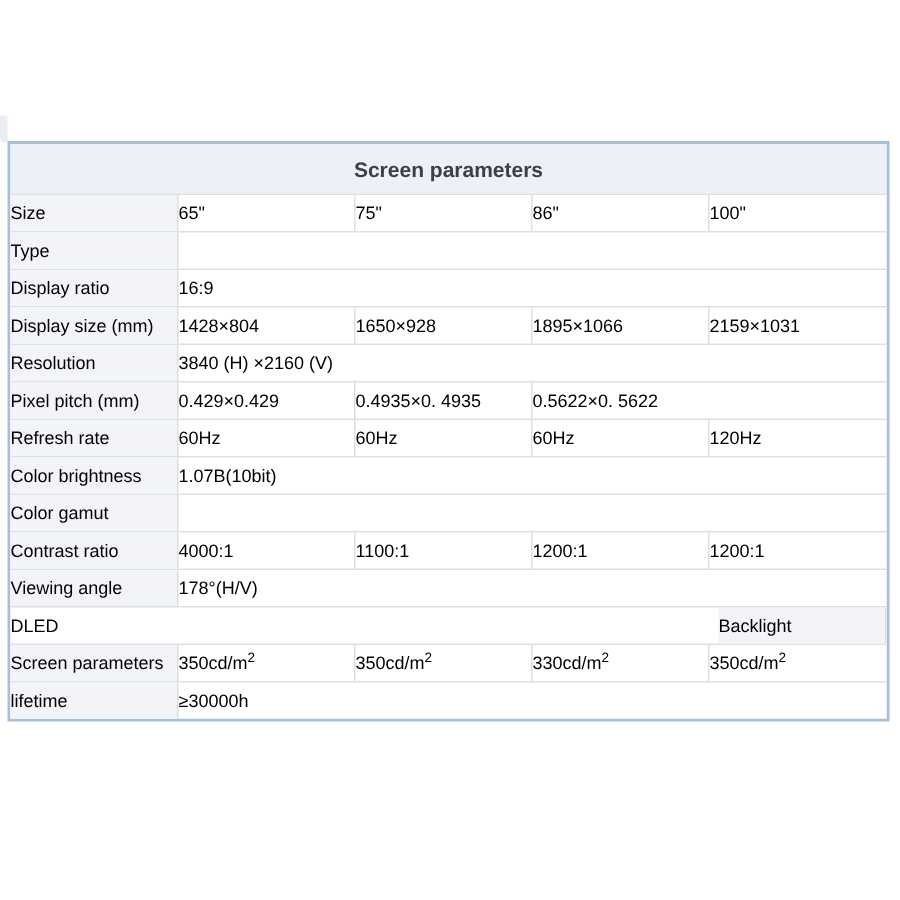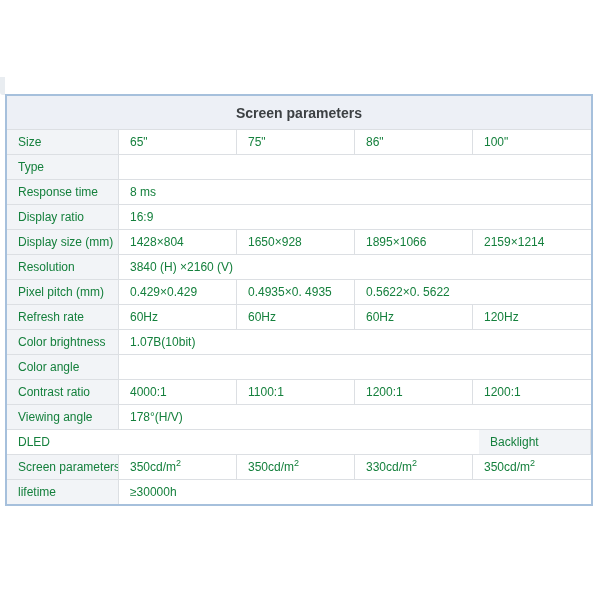--- a/index.html
+++ b/index.html
@@ -38,23 +38,22 @@
   }
   .row {
     display: flex;
     height: 25px;
     border-top: 1px solid #dcdfe3;
     background: #ffffff;
   }
   .cell {
     display: flex;
     align-items: center;
-    padding-left: 11px;
     font-size: 12px;
-    color: #15803d;
+    color: #000000;
     white-space: nowrap;
     overflow: hidden;
   }
   .cell.label {
     width: 112px;
     background: #f2f4f7;
     border-right: 1px solid #dcdfe3;
     flex: none;
   }
   .cell.value {
@@ -78,33 +77,29 @@
     <div class="cell label">Size</div>
   <div class="cell value">65"</div>
         <div class="cell value">75"</div>
         <div class="cell value">86"</div>
         <div class="cell value">100"</div>
       </div>
       <div class="row">
     <div class="cell label">Type</div>
       </div>
       <div class="row">
-    <div class="cell label">Response time</div>
-  <div class="cell value span">8 ms</div>
-      </div>
-      <div class="row">
     <div class="cell label">Display ratio</div>
   <div class="cell value span">16:9</div>
       </div>
       <div class="row">
     <div class="cell label">Display size (mm)</div>
   <div class="cell value">1428×804</div>
         <div class="cell value">1650×928</div>
         <div class="cell value">1895×1066</div>
-        <div class="cell value">2159×1214</div>
+        <div class="cell value">2159×1031</div>
       </div>
       <div class="row">
     <div class="cell label">Resolution</div>
   <div class="cell value span">3840 (H) ×2160 (V)</div>
       </div>
       <div class="row">
     <div class="cell label">Pixel pitch (mm)</div>
         <div class="cell value">0.429×0.429</div>
         <div class="cell value">0.4935×0. 4935</div>
         <div class="cell value">0.5622×0. 5622</div>
@@ -114,21 +109,21 @@
   <div class="cell value">60Hz</div>
         <div class="cell value">60Hz</div>
         <div class="cell value">60Hz</div>
         <div class="cell value">120Hz</div>
       </div>
       <div class="row">
     <div class="cell label">Color brightness</div>
   <div class="cell value span">1.07B(10bit)</div>
       </div>
       <div class="row">
-    <div class="cell label">Color angle</div>
+    <div class="cell label">Color gamut</div>
       </div>
       <div class="row">
     <div class="cell label">Contrast ratio</div>
   <div class="cell value">4000:1</div>
         <div class="cell value">1100:1</div>
         <div class="cell value">1200:1</div>
         <div class="cell value">1200:1</div>
       </div>
       <div class="row">
     <div class="cell label">Viewing angle</div>

